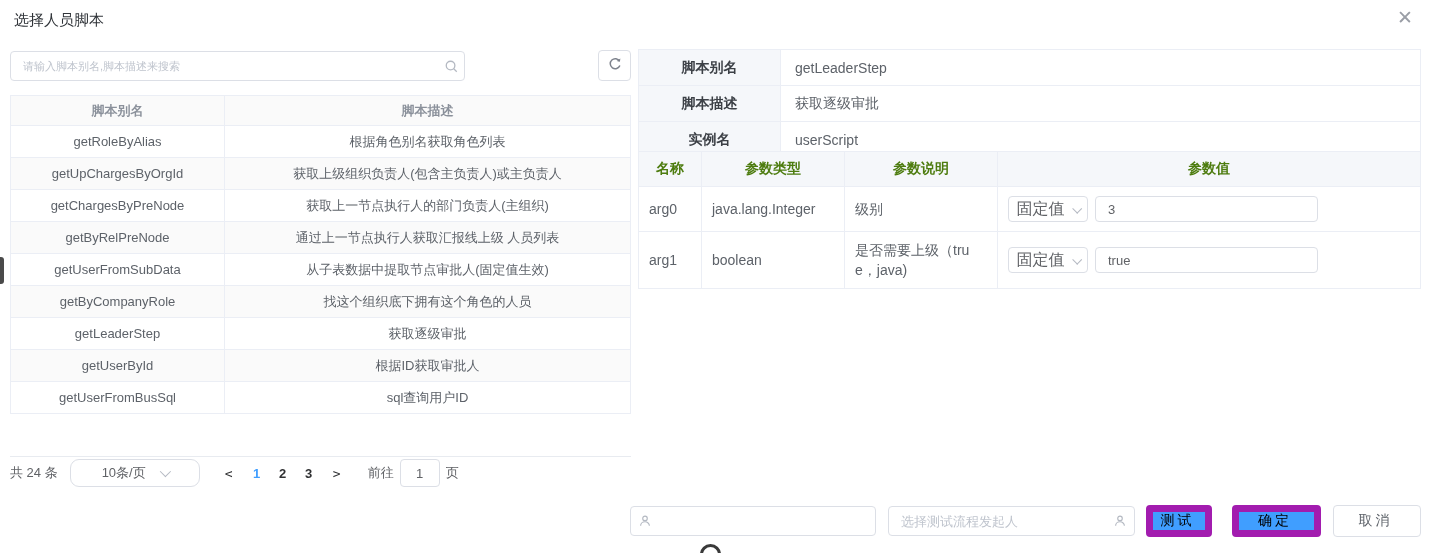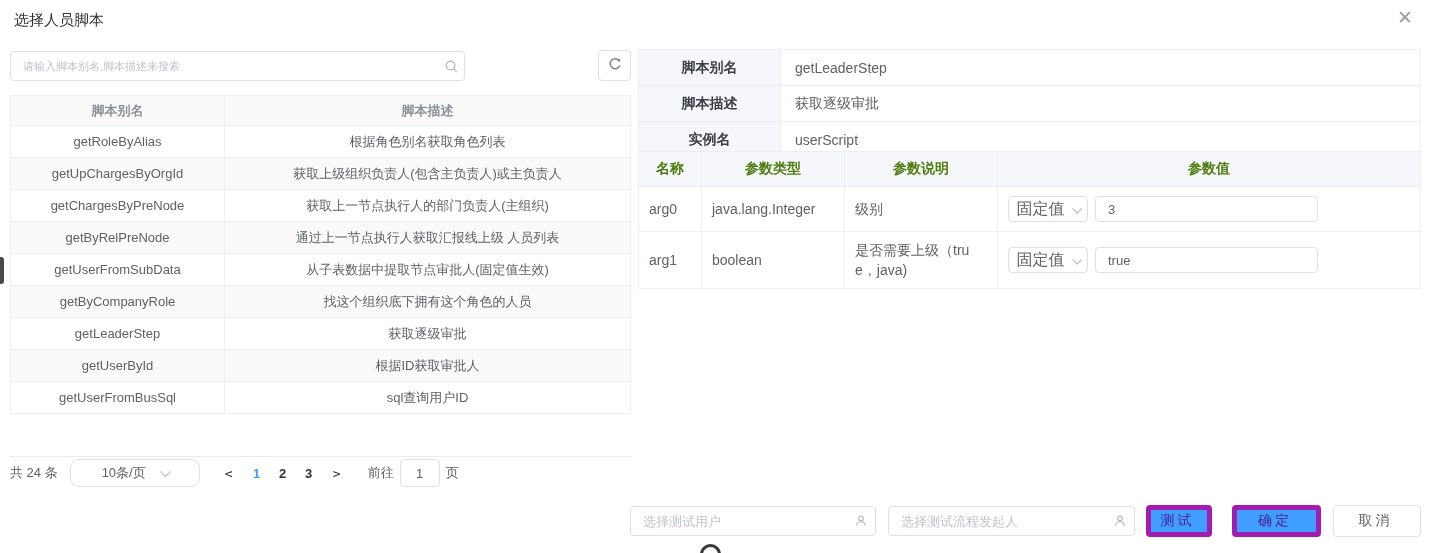--- a/index.html
+++ b/index.html
@@ -73,21 +73,21 @@
     display:flex;align-items:center;background:#fff;}
   .user-input input{flex:1;border:none;outline:none;background:transparent;padding:0 6px 0 12px;
     font-size:13px;color:#606266;font-family:inherit;}
   .user-input input::placeholder{color:#bfc4cd;}
   .user-icon-wrap{width:28px;display:flex;justify-content:center;}
   .inp-test-user{left:630px;width:246px;}
   .inp-initiator{left:888px;width:247px;}
   .btn{top:505px;height:32px;border-radius:4px;box-sizing:border-box;font-size:14px;
     display:flex;align-items:center;justify-content:center;cursor:pointer;letter-spacing:3px;
     padding-left:3px;font-family:inherit;}
-  .btn-primary{background:#409eff;border:5px solid #a21caf;color:#4c1d95;}
+  .btn-primary{background:#409eff;border:7px solid #a21caf;color:#000000;}
   .btn-plain{background:#fff;border:1px solid #dcdfe6;color:#5d6269;}
   .btn-test{left:1146px;width:66px;}
   .btn-confirm{left:1232px;width:89px;}
   .btn-cancel{left:1333px;width:88px;}
   
   .edge-sliver{left:0;top:257px;width:4px;height:27px;background:#4a4a4a;border-radius:0 3px 3px 0;}
   .bottom-arc{left:700px;top:544px;width:21px;height:21px;border:3px solid #3a3a3a;border-radius:50%;
     box-sizing:border-box;background:transparent;}
 </style>
 </head>
@@ -244,21 +244,20 @@
               <span class="caret"></span>
             </div>
             <input class="param-input" value="true" style="">
           </div>
         </td>
       </tr>
     </tbody>
   </table>
 
   <div class="abs user-input inp-test-user">
-    <input type="text" placeholder="选择测试用户" style="">
     <span class="user-icon-wrap">
       <svg width="14" height="14" viewBox="0 0 16 16">
         <circle cx="8" cy="5" r="2.6" fill="none" stroke="#b4b9c2" stroke-width="1.3"></circle>
         <path d="M3 13.5 A5 4.6 0 0 1 13 13.5" fill="none" stroke="#b4b9c2" stroke-width="1.3"></path>
       </svg>
     </span>
   </div>
 
   <div class="abs user-input inp-initiator">
     <input type="text" placeholder="选择测试流程发起人" style="">

